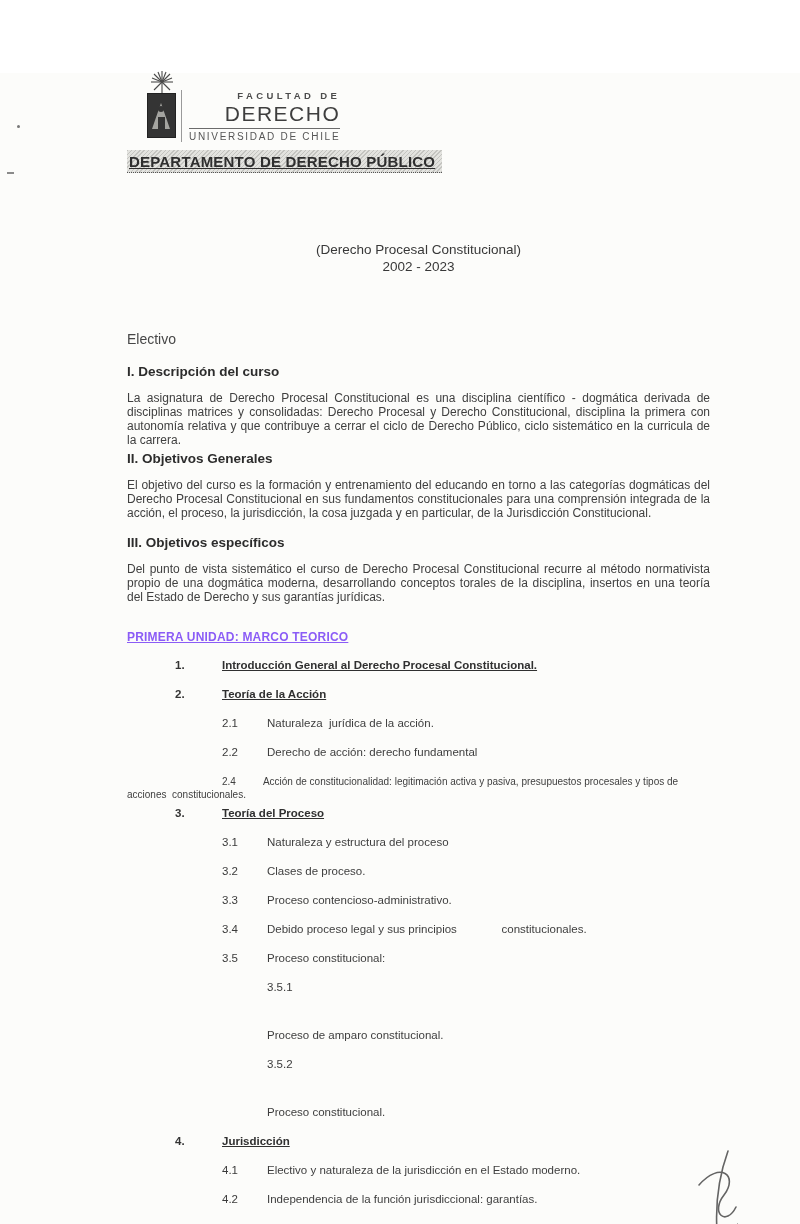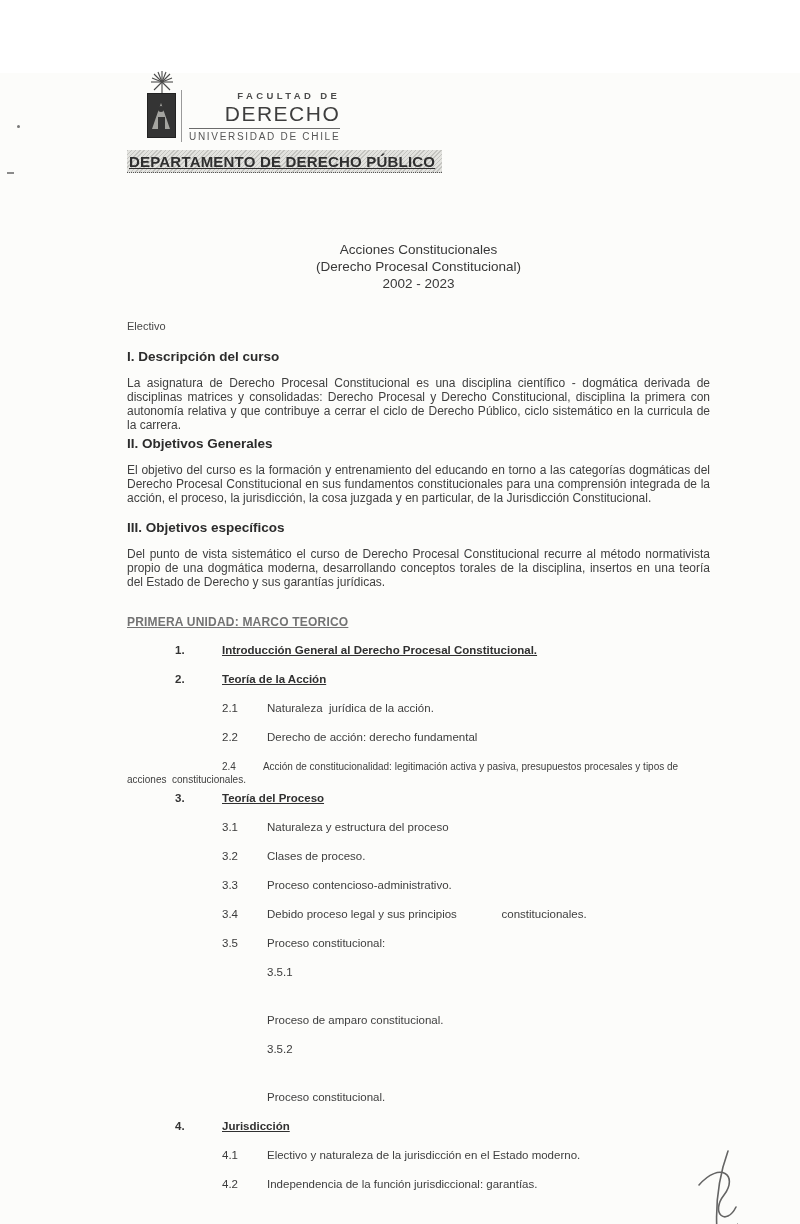--- a/index.html
+++ b/index.html
@@ -26,30 +26,30 @@
     text-decoration:underline; letter-spacing:.2px;
     padding:3px 7px 2px 2px;
     background-color:#e3e3df;
     background-image:repeating-linear-gradient(135deg, rgba(70,70,70,.20) 0 1px, transparent 1px 3px);
     border-bottom:1px dotted #555;
   }
 
   
   .title-block { margin-top:68px; text-align:center; font-size:13.5px; line-height:17px; color:#383838; }
 
-  .elective { margin-top:28px; font-size:11px; color:#474747; }
+  .elective { margin-top:56px; font-size:14px; color:#474747; }
 
   .hsec { font-size:13.5px; font-weight:700; color:#2c2c2c; }
   .h1 { margin-top:17px; }
   .h2 { margin-top:4px; }
   .h3 { margin-top:15px; }
 
   .para { margin-top:12px; font-size:12px; line-height:14px; text-align:justify; color:#404040; }
 
-  .unit { margin-top:26px; font-size:12px; font-weight:700; text-decoration:underline; color:#737373; letter-spacing:.2px; }
+  .unit { margin-top:26px; font-size:12px; font-weight:700; text-decoration:underline; color:#8b5cf6; letter-spacing:.2px; }
 
   
   .row { display:flex; margin:0 0 16px; font-size:11.5px; line-height:13px; color:#3e3e3e; }
   .row:first-of-type { margin-top:0; }
   .l1 { padding-left:48px; }
   .l1 .num { flex:0 0 47px; font-weight:700; color:#333; }
   .l1 .lbl { font-weight:700; text-decoration:underline; color:#303030; }
   .l2 { padding-left:95px; }
   .l2 .num { flex:0 0 45px; color:#3a3a3a; }
   .l3 { padding-left:140px;flex-direction:column; }
@@ -105,21 +105,20 @@
       <div class="der">DERECHO</div>
       <div class="uni">UNIVERSIDAD DE CHILE</div>
     </div>
   </div>
 
   <div>
     <div class="dept">DEPARTAMENTO DE DERECHO PÚBLICO</div>
   </div>
 
   <div class="title-block">
-    <div>Acciones Constitucionales</div>
     <div>(Derecho Procesal Constitucional)</div>
     <div>2002 - 2023</div>
   </div>
 
   <div class="elective">Electivo</div>
 
   <div class="hsec h1">I. Descripción del curso</div>
   <p class="para">La asignatura de Derecho Procesal Constitucional es una disciplina científico - dogmática derivada de disciplinas matrices y consolidadas: Derecho Procesal y Derecho Constitucional, disciplina la primera con autonomía relativa y que contribuye a cerrar el ciclo de Derecho Público, ciclo sistemático en la curricula de la carrera.</p>
 
   <div class="hsec h2">II. Objetivos Generales</div>

